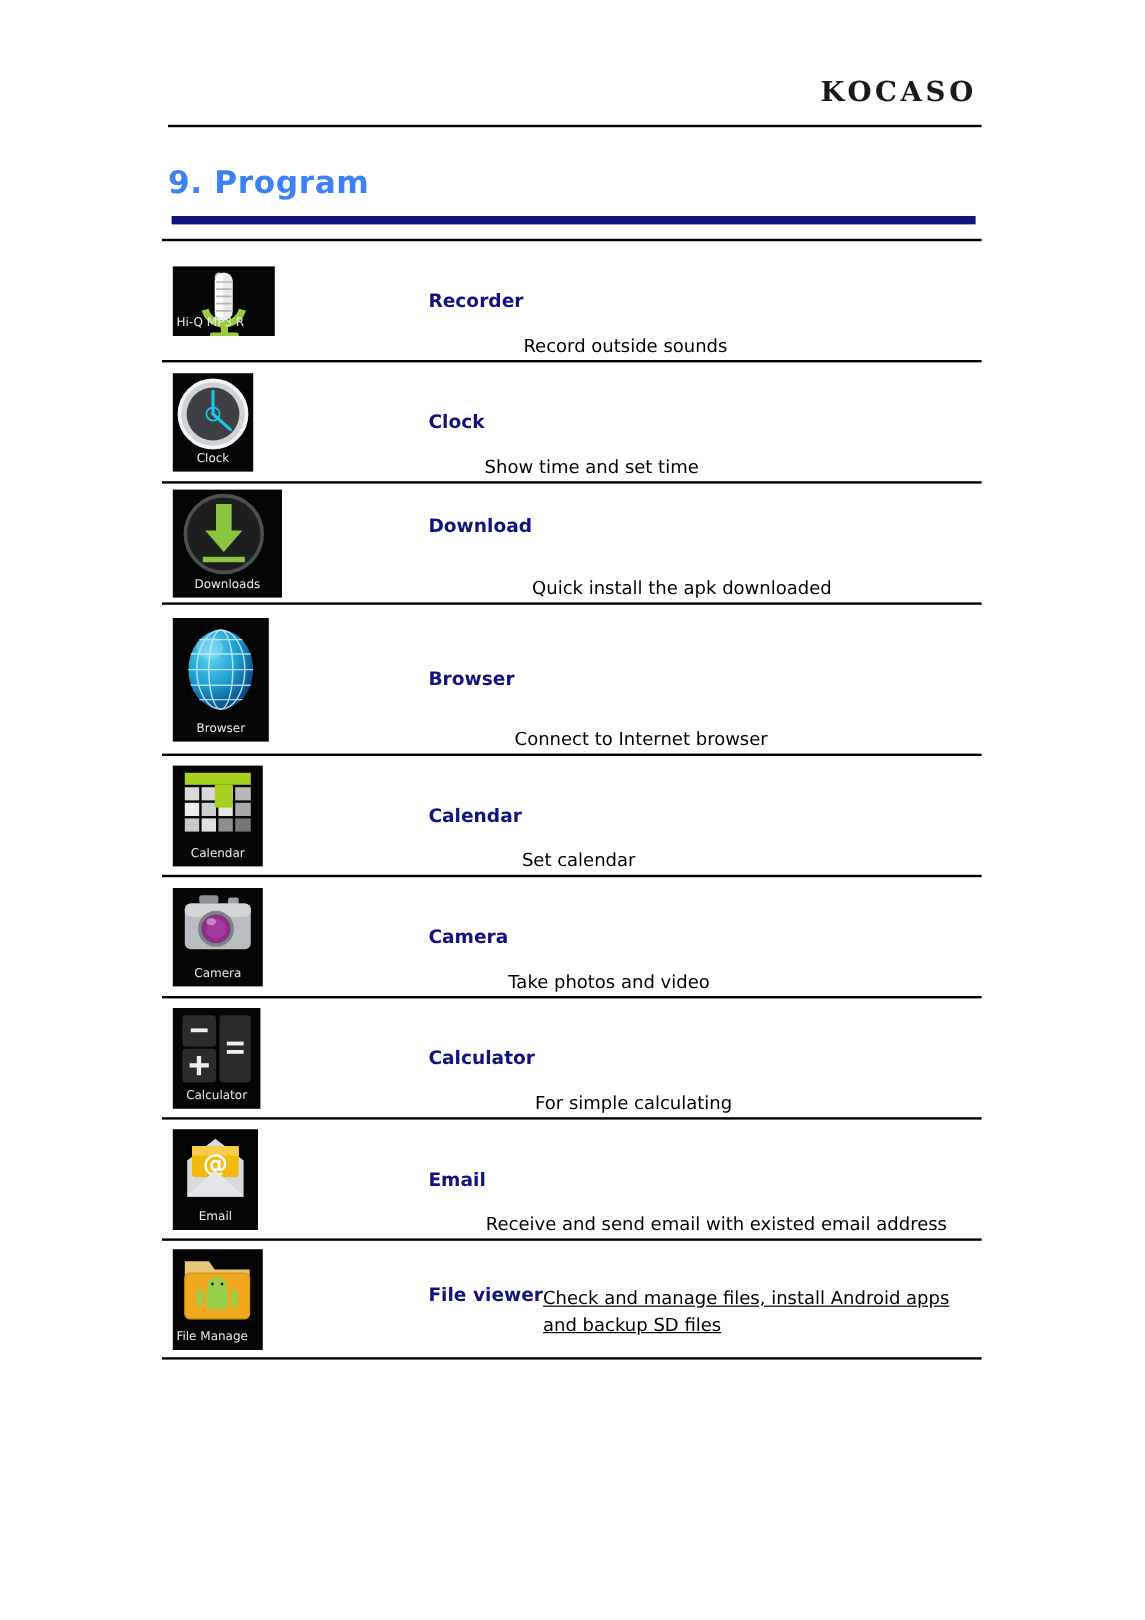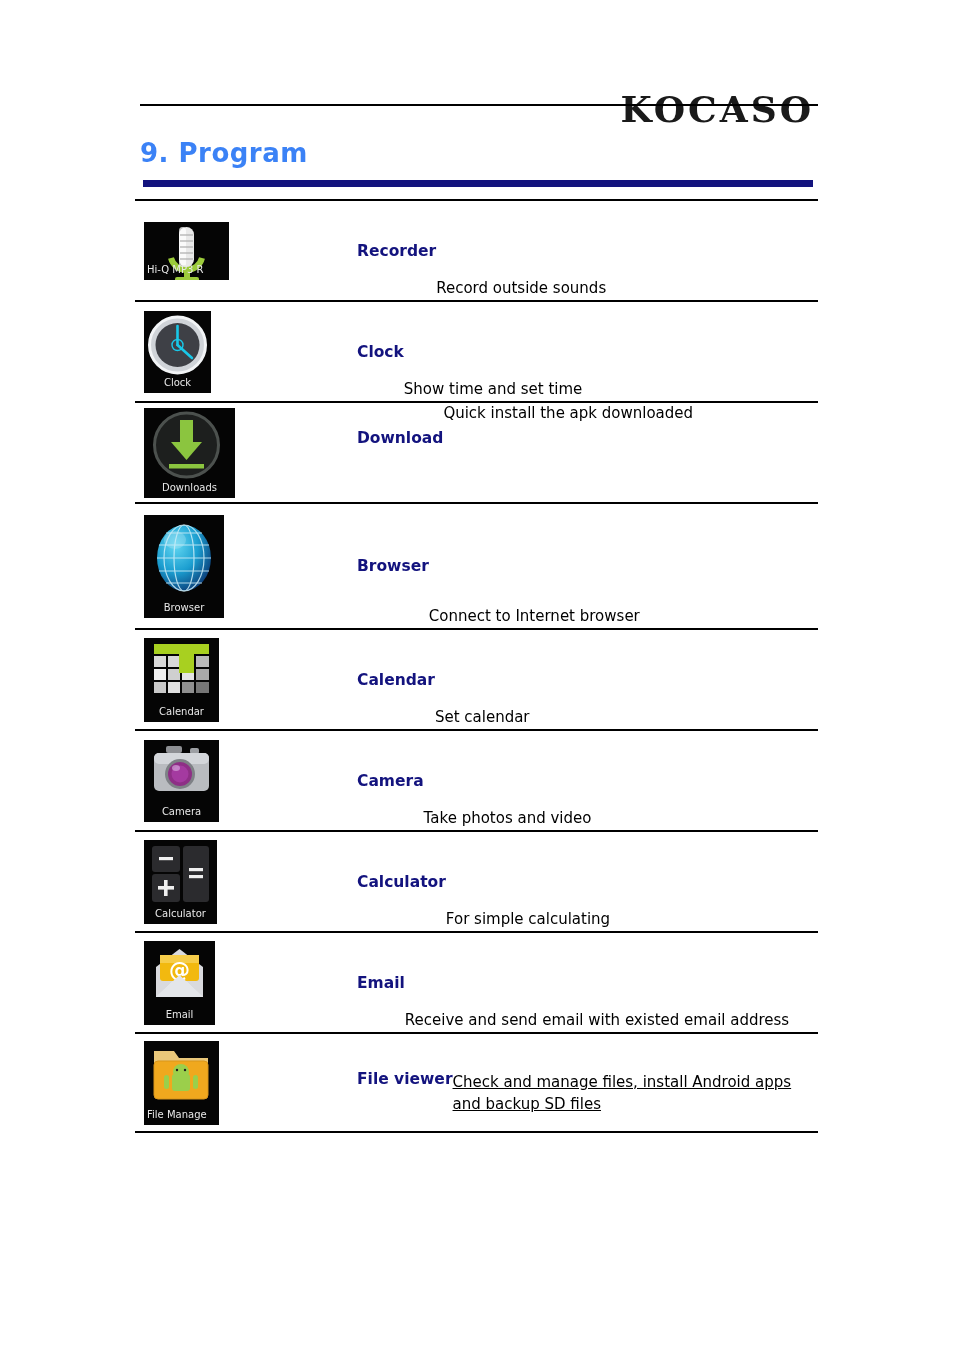--- a/index.html
+++ b/index.html
@@ -29,26 +29,25 @@
     top: 58px;
     width: 678px;
     height: 48px;
   }
   .brand {
     position: absolute;
     right: 4px;
     top: 0;
     font-family: "DejaVu Serif", serif;
     font-weight: bold;
-    font-size: 36px;
+    font-size: 23px;
     letter-spacing: 3px;
     color: #1a1a1a;
     line-height: 38px;
     white-space: nowrap;
-    margin-top: 32px;
   }
   .header-rule {
     position: absolute;
     left: 140px;
     top: 104px;
     width: 678px;
     height: 2px;
     background: #000;
   }
 
@@ -115,21 +114,21 @@
     align-items: flex-end;
     font-size: 15px;
     color: #000;
     padding-left: 0px;
     box-sizing: border-box;
   }
   .cell-desc .desc-text { display: block; line-height: 1.45; }
 
   
   .cell-name.up   { align-items: flex-start; padding-top: 26px; }
-  .cell-desc.down { align-items: flex-start; }
+  .cell-desc.down { align-items: flex-end; padding-top: 44px; }
   .cell-name.low  { align-items: flex-start; padding-top: 36px; }
   .cell-desc.low2 { align-items: flex-start; padding-top: 38px; text-decoration: underline; }
 
   
   .tile {
     background: #050505;
     position: relative;
     overflow: hidden;
     display: block;
   }

